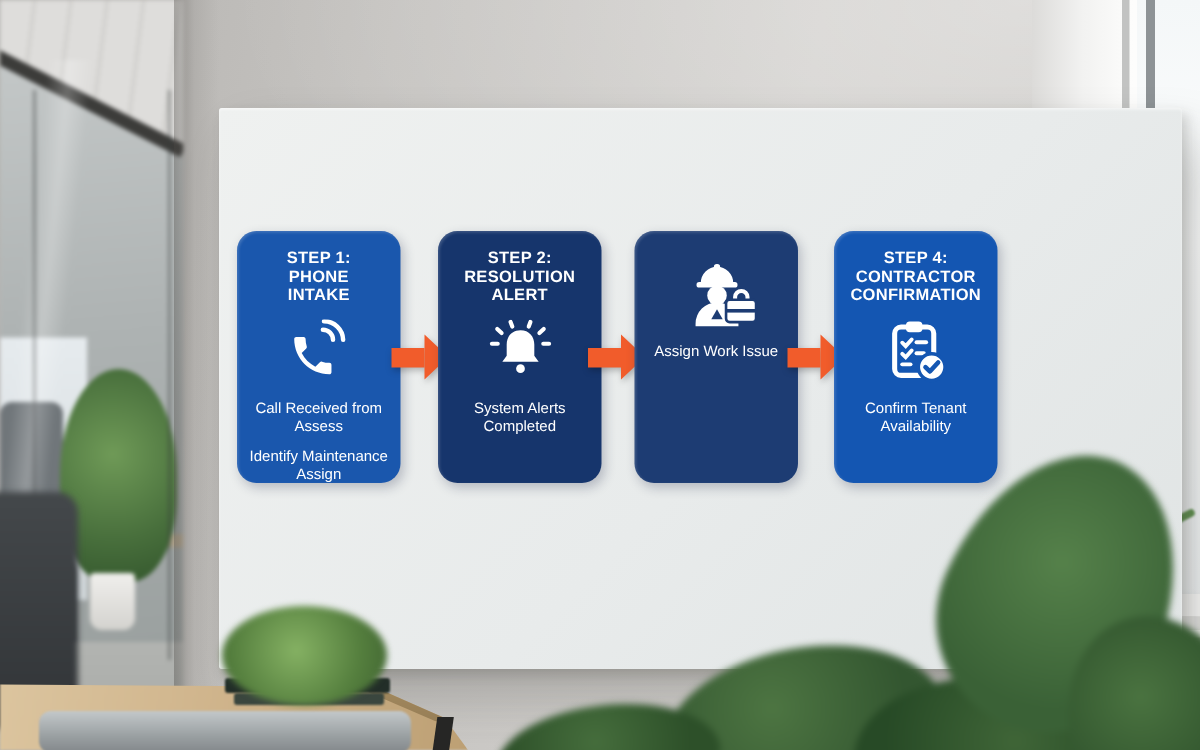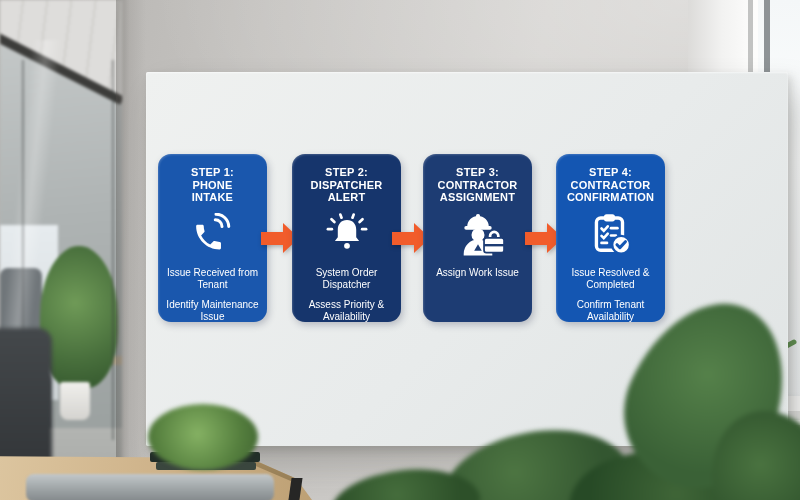--- a/index.html
+++ b/index.html
@@ -157,60 +157,56 @@
       <h3>STEP 1:
 PHONE
 INTAKE</h3>
       <div class="card-icon">
         <svg width="46" height="42" viewBox="0 0 30 28">
           <path fill="#fff" transform="translate(1,5) scale(0.92)" d="M6.62 10.79c1.44 2.83 3.76 5.14 6.59 6.59l2.2-2.2c.27-.27.67-.36 1.02-.24 1.12.37 2.33.57 3.57.57.55 0 1 .45 1 1V20c0 .55-.45 1-1 1-9.39 0-17-7.61-17-17 0-.55.45-1 1-1h3.5c.55 0 1 .45 1 1 0 1.25.2 2.45.57 3.57.11.35.03.74-.25 1.02l-2.2 2.2z"></path>
           <path d="M21 9 A4.5 4.5 0 0 0 16.5 4.5" stroke="#fff" stroke-width="2" fill="none" stroke-linecap="round"></path>
           <path d="M25.5 9 A8.5 8.5 0 0 0 17 .8" stroke="#fff" stroke-width="2" fill="none" stroke-linecap="round"></path>
         </svg>
       </div>
-      <p>Issue Received from Tenant</p>
-      <p>Identify Maintenance Issue</p>
+      <p>Call Received from Assess</p>
+      <p>Identify Maintenance Assign</p>
     </section>
 
     <div class="arrow arrow-1">
         <span class="a-body"></span>
         <span class="a-head"></span>
       </div>
 
     <section class="card card-2" style="background: rgb(22, 53, 108);">
       <h3>STEP 2:
-DISPATCHER
+RESOLUTION
 ALERT</h3>
       <div class="card-icon">
         <svg width="42" height="42" viewBox="0 0 26 26">
           <g stroke="#fff" stroke-width="1.7" stroke-linecap="round">
             <path d="M3.6 10 H1.2"></path>
               <path d="M5.2 5.6 L3.4 3.9"></path>
               <path d="M9.6 2.9 L8.9 1"></path>
             <path d="M16.4 2.9 L17.1 1"></path>
               <path d="M20.8 5.6 L22.6 3.9"></path>
               <path d="M22.4 10 H24.8"></path>
           </g>
           <path fill="#fff" d="M13 4.4c-3.6 0-5.7 2.6-5.7 5.9v4.7l-1.8 2.4h15l-1.8-2.4v-4.7c0-3.3-2.1-5.9-5.7-5.9z"></path>
           <circle cx="13" cy="20.3" r="1.8" fill="#fff"></circle>
         </svg>
       </div>
-      <p>System Order Dispatcher</p>
-      <p>Assess Priority &amp; Availability</p>
+      <p>System Alerts Completed</p>
     </section>
 
     <div class="arrow arrow-2">
         <span class="a-body"></span>
         <span class="a-head"></span>
       </div>
 
     <section class="card card-3" style="background: rgb(29, 60, 115);">
-      <h3>STEP 3:
-CONTRACTOR
-ASSIGNMENT</h3>
       <div class="card-icon">
         <svg width="54" height="46" viewBox="0 0 34 28">
           <path fill="#fff" d="M10.2 9.4a6.8 6.8 0 0 1 13.6 0z"></path>
           <rect x="15.7" y="1.4" width="2.6" height="3.4" rx="1.2" fill="#fff"></rect>
           <rect x="8.4" y="9" width="17.2" height="2.3" rx="1.1" fill="#fff"></rect>
           <circle cx="17" cy="14.6" r="4.1" fill="#fff"></circle>
           <path fill="#fff" d="M8 27.5v-1a9 9 0 0 1 18 0v1z"></path>
           <path fill="#1d3c73" d="M17 20.4l-2.4 4.2h4.8z"></path>
           <path d="M24.6 16.4v-1.1a2.6 2.6 0 0 1 2.6-2.6 2.6 2.6 0 0 1 2.6 2.6v1.1" stroke="#fff" stroke-width="1.7" fill="none"></path>
           <rect x="20.8" y="16.4" width="12.6" height="9.4" rx="1.5" fill="#fff" stroke="#1d3c73" stroke-width="1.1"></rect>
@@ -237,21 +233,20 @@
             <path d="M8.8 11.4l1.5 1.5 2.6-2.9"></path>
               <path d="M15 11.2h4.2"></path>
             <path d="M8.8 16.2l1.5 1.5 2.6-2.9"></path>
               <path d="M15 16h3.2"></path>
             <path d="M8.8 20.8h3.6"></path>
           </g>
           <circle cx="21.6" cy="22" r="5.8" fill="#fff" stroke="#1456b2" stroke-width="1.5"></circle>
           <path d="M18.9 22l1.9 1.9 3.6-3.9" stroke="#1456b2" stroke-width="2" fill="none" stroke-linecap="round" stroke-linejoin="round"></path>
         </svg>
       </div>
-      <p>Issue Resolved &amp; Completed</p>
       <p>Confirm Tenant Availability</p>
     </section>
 
   </div>
 
   <div class="front-chair"></div>
   <div class="desk"></div>
   <div class="desk-edge"></div>
   <div class="desk-leg"></div>
   <div class="laptop"></div>

